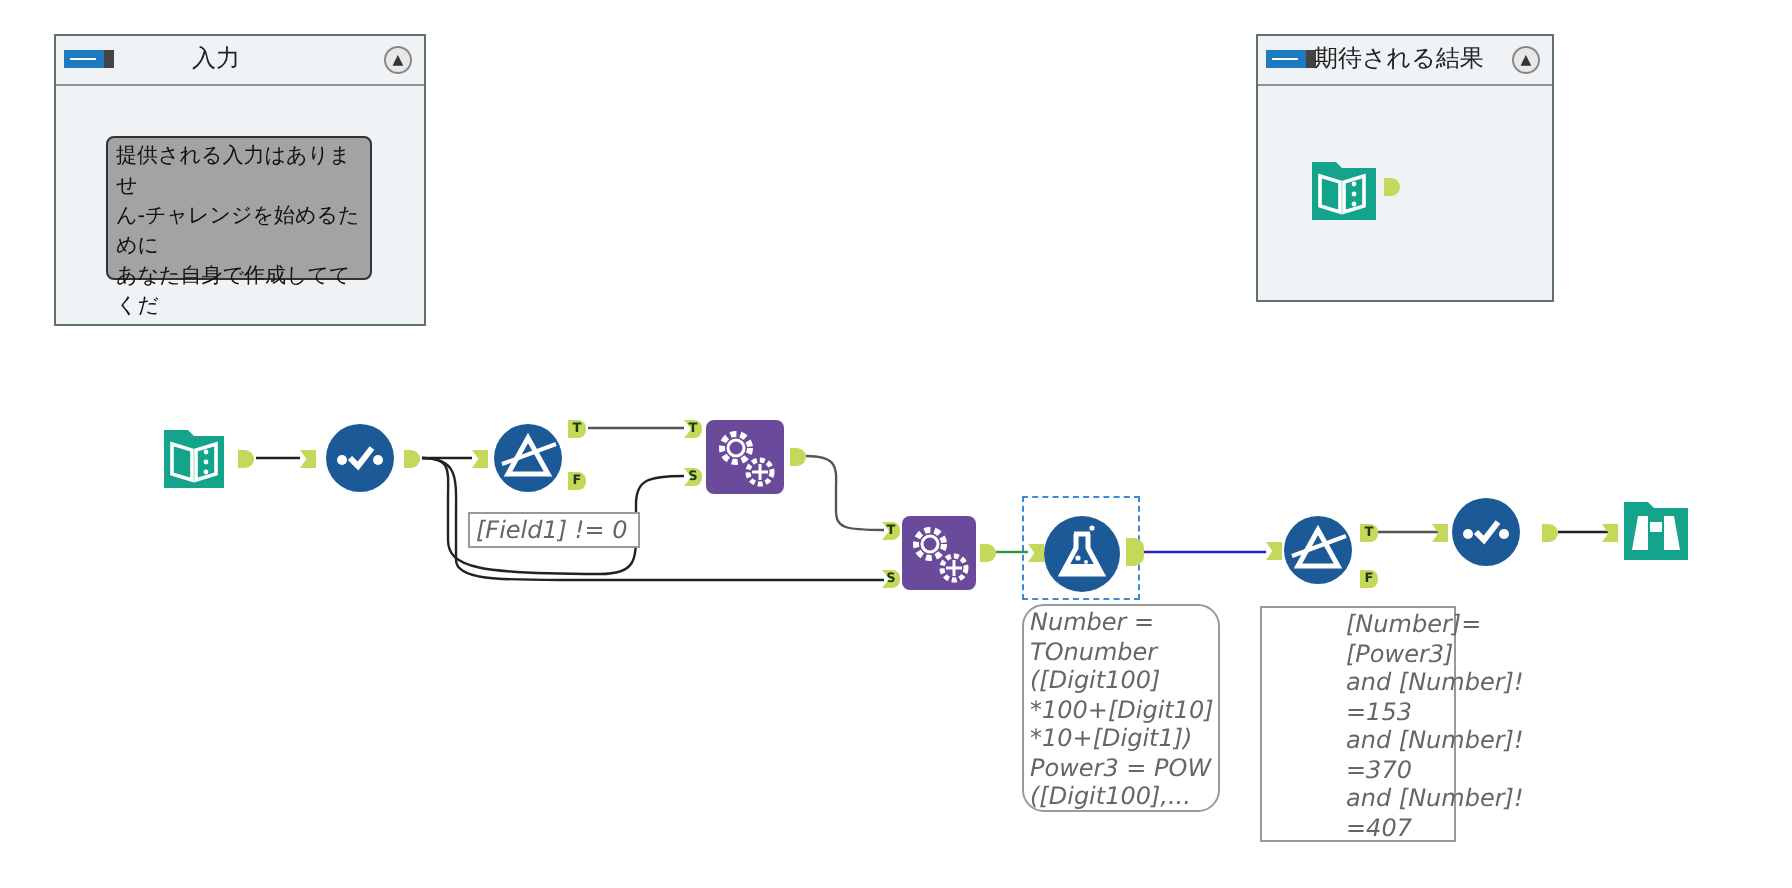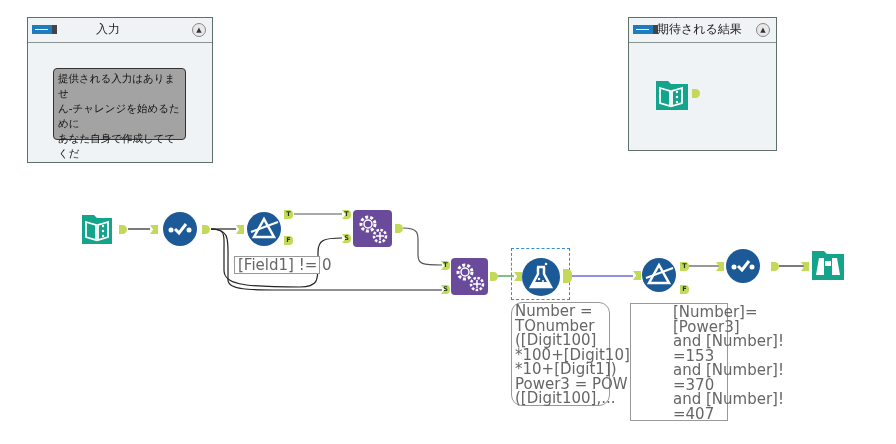--- a/index.html
+++ b/index.html
@@ -10,21 +10,21 @@
          background:#eff3f5; }
   .container .hdr .tag { position:absolute; left:4px; top:7px; width:21px; height:9px; background:#1d7bbf; }
   .container .hdr .tag::after { content:""; position:absolute; left:3px; top:4px; width:13px; height:1px; background:#fff; }
   .container .hdr .tag .knob { position:absolute; right:-4px; top:0; width:5px; height:9px; background:#444; }
   .container .hdr .title { position:absolute; top:3px; font-size:12px; color:#222; }
   .container .hdr .collapse { position:absolute; right:6px; top:5px; width:12px; height:12px; border-radius:50%;
          border:1px solid #888; background:#e8e8e8; font-size:7px; line-height:12px; text-align:center; color:#333; }
   .comment { position:absolute; background:#a3a3a3; border:1px solid #333; border-radius:4px; font-size:10.5px;
          line-height:15px; padding:2px 4px; box-sizing:border-box; color:#111; }
   .annot { position:absolute; background:#fff; border:1px solid #999; font-family:"DejaVu Sans", sans-serif;
-         font-size:15px; line-height:14.5px; color:#666; padding:1px 3px; box-sizing:border-box; white-space:pre; }
+         font-size:12px; line-height:14.5px; color:#666; padding:1px 3px; box-sizing:border-box; white-space:pre;font-style:italic; }
   .tool { position:absolute; width:34px; height:34px; }
   .anchor { position:absolute; width:8px; height:9px; background:#c4d95a; }
   .anchor.out { border-radius:0 5px 5px 0; }
   .anchor.in { clip-path:polygon(0 0,100% 0,100% 100%,0 100%,40% 50%); }
   .anchor.lbl { width:9px; height:9px; font-size:6.5px; font-weight:bold; color:#1a3a1a; line-height:9px; text-align:center; border-radius:0 4px 4px 0;}
   svg.wires { position:absolute; left:0; top:0; }
 </style>
 </head>
 <body>
 

